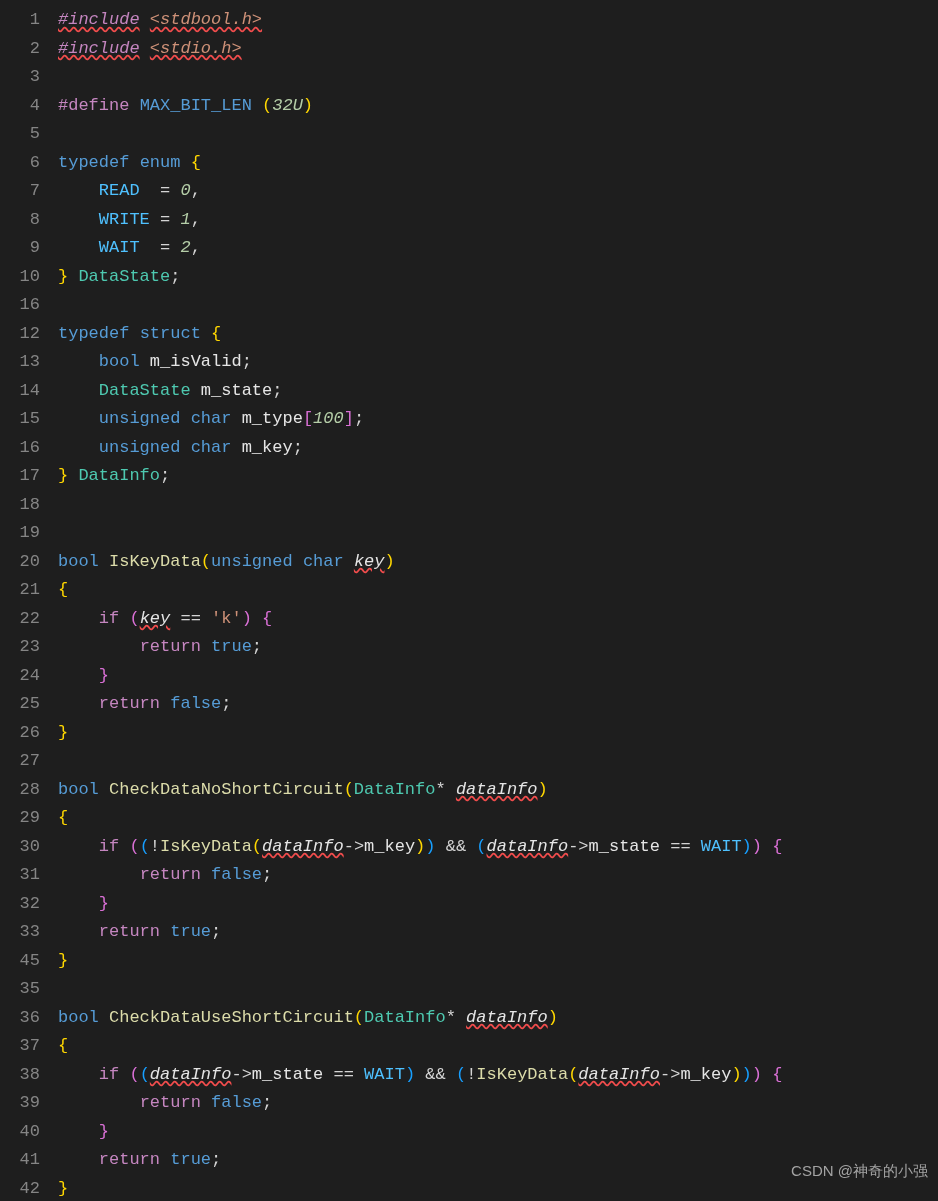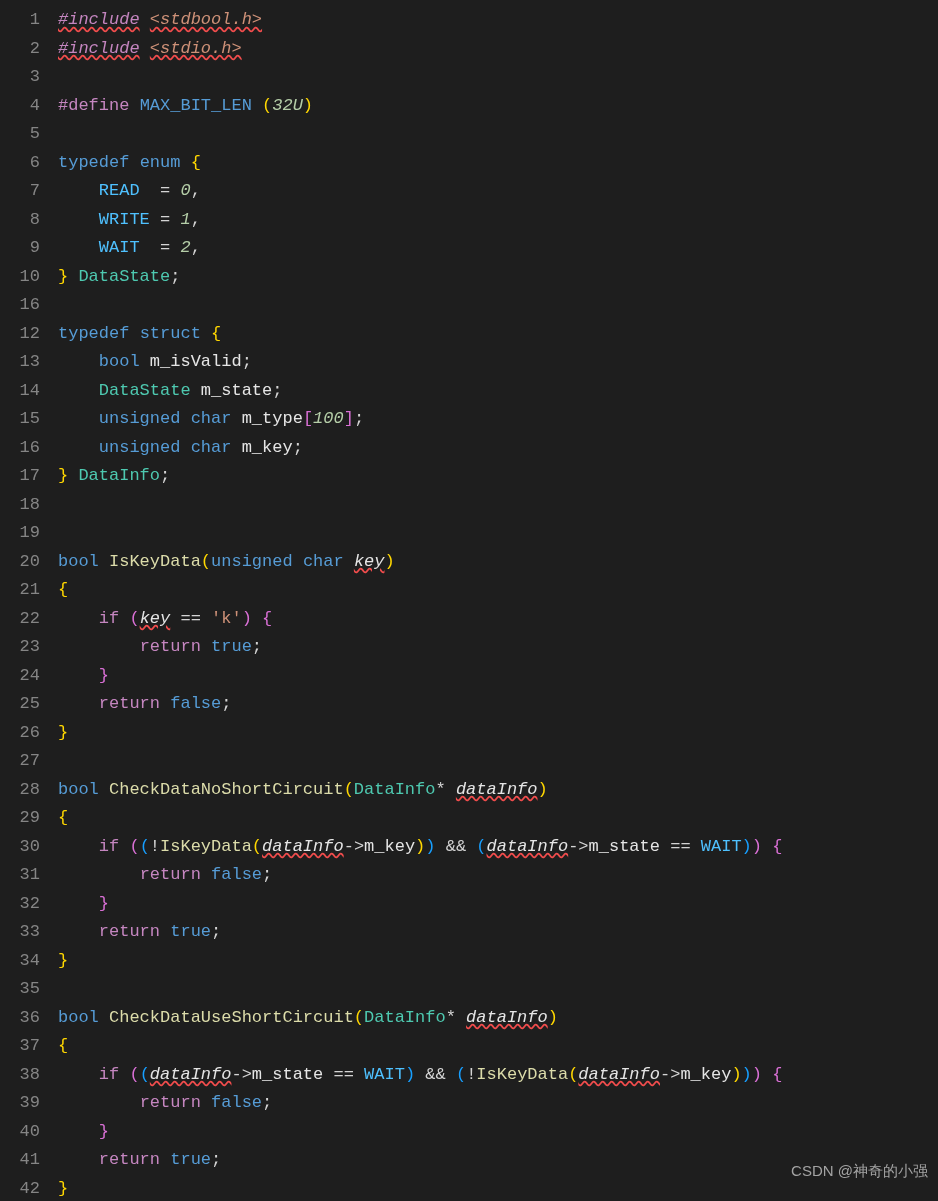--- a/index.html
+++ b/index.html
@@ -101,21 +101,21 @@
       <div>24</div>
       <div>25</div>
       <div>26</div>
       <div>27</div>
       <div>28</div>
       <div>29</div>
       <div>30</div>
       <div>31</div>
       <div>32</div>
       <div>33</div>
-      <div>34</div>
+      <div>45</div>
       <div>35</div>
       <div>36</div>
       <div>37</div>
       <div>38</div>
       <div>39</div>
       <div>40</div>
       <div>41</div>
       <div>42</div>
     </div>
   <div class="code" id="code"><div><span class="c-control squiggle">#include</span><span> </span><span class="c-angle squiggle">&lt;stdbool.h&gt;</span></div><div><span class="c-control squiggle">#include</span><span> </span><span class="c-angle squiggle">&lt;stdio.h&gt;</span></div><div>&nbsp;</div><div><span class="c-control">#define</span><span> </span><span class="c-define">MAX_BIT_LEN</span><span> </span><span class="c-brace">(</span><span class="c-num">32U</span><span class="c-brace">)</span></div><div>&nbsp;</div><div><span class="c-keyword">typedef</span><span> </span><span class="c-keyword">enum</span><span> </span><span class="c-brace">{</span></div><div><span>    </span><span class="c-enum">READ</span><span>  = </span><span class="c-num">0</span><span>,</span></div><div><span>    </span><span class="c-enum">WRITE</span><span> = </span><span class="c-num">1</span><span>,</span></div><div><span>    </span><span class="c-enum">WAIT</span><span>  = </span><span class="c-num">2</span><span>,</span></div><div><span class="c-brace">}</span><span> </span><span class="c-type">DataState</span><span>;</span></div><div>&nbsp;</div><div><span class="c-keyword">typedef</span><span> </span><span class="c-keyword">struct</span><span> </span><span class="c-brace">{</span></div><div><span>    </span><span class="c-keyword">bool</span><span> </span><span class="c-var">m_isValid</span><span>;</span></div><div><span>    </span><span class="c-type">DataState</span><span> </span><span class="c-var">m_state</span><span>;</span></div><div><span>    </span><span class="c-keyword">unsigned</span><span> </span><span class="c-keyword">char</span><span> </span><span class="c-var">m_type</span><span class="c-brace2">[</span><span class="c-num">100</span><span class="c-brace2">]</span><span>;</span></div><div><span>    </span><span class="c-keyword">unsigned</span><span> </span><span class="c-keyword">char</span><span> </span><span class="c-var">m_key</span><span>;</span></div><div><span class="c-brace">}</span><span> </span><span class="c-type">DataInfo</span><span>;</span></div><div>&nbsp;</div><div>&nbsp;</div><div><span class="c-keyword">bool</span><span> </span><span class="c-func">IsKeyData</span><span class="c-brace">(</span><span class="c-keyword">unsigned</span><span> </span><span class="c-keyword">char</span><span> </span><span class="c-var squiggle">key</span><span class="c-brace">)</span></div><div><span class="c-brace">{</span></div><div><span>    </span><span class="c-control">if</span><span> </span><span class="c-brace2">(</span><span class="c-var squiggle">key</span><span> == </span><span class="c-str">'k'</span><span class="c-brace2">)</span><span> </span><span class="c-brace2">{</span></div><div><span>        </span><span class="c-control">return</span><span> </span><span class="c-keyword">true</span><span>;</span></div><div><span>    </span><span class="c-brace2">}</span></div><div><span>    </span><span class="c-control">return</span><span> </span><span class="c-keyword">false</span><span>;</span></div><div><span class="c-brace">}</span></div><div>&nbsp;</div><div><span class="c-keyword">bool</span><span> </span><span class="c-func">CheckDataNoShortCircuit</span><span class="c-brace">(</span><span class="c-type">DataInfo</span><span>*</span><span> </span><span class="c-var squiggle">dataInfo</span><span class="c-brace">)</span></div><div><span class="c-brace">{</span></div><div><span>    </span><span class="c-control">if</span><span> </span><span class="c-brace2">(</span><span class="c-brace3">(</span><span>!</span><span class="c-func">IsKeyData</span><span class="c-brace">(</span><span class="c-var squiggle">dataInfo</span><span>-&gt;</span><span class="c-var">m_key</span><span class="c-brace">)</span><span class="c-brace3">)</span><span> &amp;&amp; </span><span class="c-brace3">(</span><span class="c-var squiggle">dataInfo</span><span>-&gt;</span><span class="c-var">m_state</span><span> == </span><span class="c-enum">WAIT</span><span class="c-brace3">)</span><span class="c-brace2">)</span><span> </span><span class="c-brace2">{</span></div><div><span>        </span><span class="c-control">return</span><span> </span><span class="c-keyword">false</span><span>;</span></div><div><span>    </span><span class="c-brace2">}</span></div><div><span>    </span><span class="c-control">return</span><span> </span><span class="c-keyword">true</span><span>;</span></div><div><span class="c-brace">}</span></div><div>&nbsp;</div><div><span class="c-keyword">bool</span><span> </span><span class="c-func">CheckDataUseShortCircuit</span><span class="c-brace">(</span><span class="c-type">DataInfo</span><span>*</span><span> </span><span class="c-var squiggle">dataInfo</span><span class="c-brace">)</span></div><div><span class="c-brace">{</span></div><div><span>    </span><span class="c-control">if</span><span> </span><span class="c-brace2">(</span><span class="c-brace3">(</span><span class="c-var squiggle">dataInfo</span><span>-&gt;</span><span class="c-var">m_state</span><span> == </span><span class="c-enum">WAIT</span><span class="c-brace3">)</span><span> &amp;&amp; </span><span class="c-brace3">(</span><span>!</span><span class="c-func">IsKeyData</span><span class="c-brace">(</span><span class="c-var squiggle">dataInfo</span><span>-&gt;</span><span class="c-var">m_key</span><span class="c-brace">)</span><span class="c-brace3">)</span><span class="c-brace2">)</span><span> </span><span class="c-brace2">{</span></div><div><span>        </span><span class="c-control">return</span><span> </span><span class="c-keyword">false</span><span>;</span></div><div><span>    </span><span class="c-brace2">}</span></div><div><span>    </span><span class="c-control">return</span><span> </span><span class="c-keyword">true</span><span>;</span></div><div><span class="c-brace">}</span></div></div>

